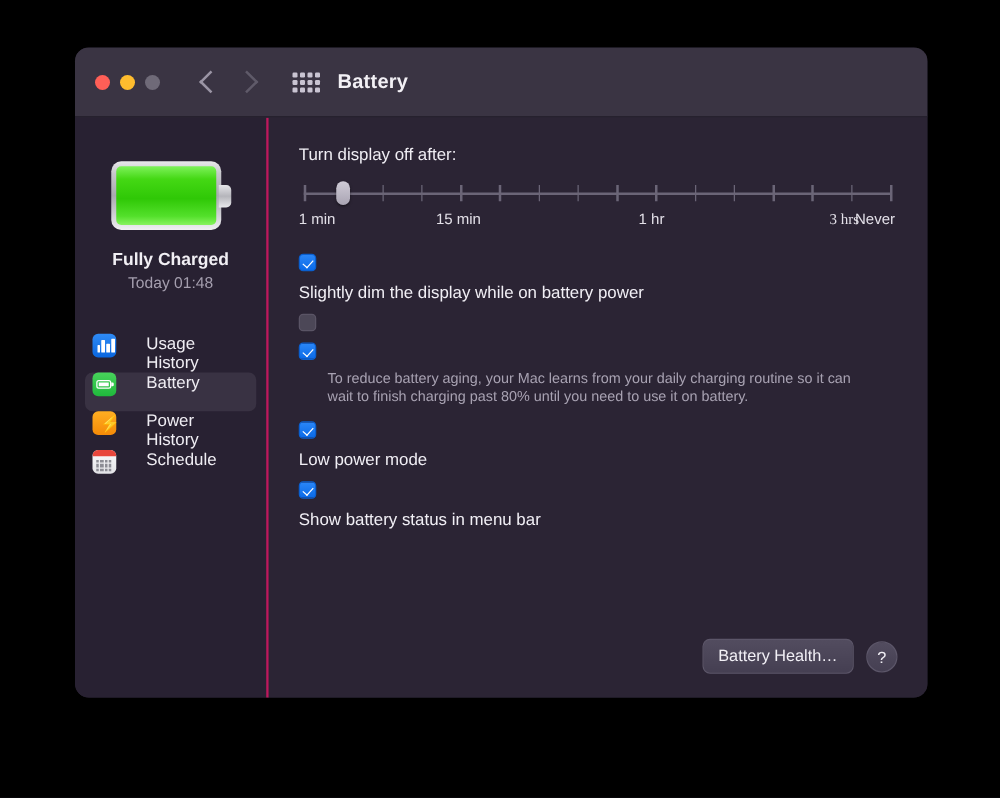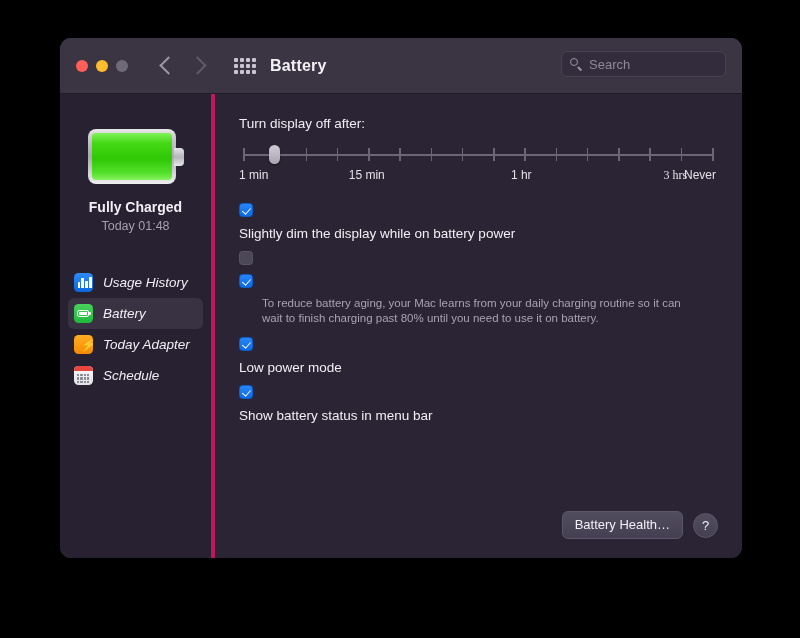--- a/index.html
+++ b/index.html
@@ -142,21 +142,21 @@
 
   
   .body {
     display: flex;
     height: 465px;
   }
 
   .sidebar {
     width: 155px;
     background: #282132;
-    border-right: 4px solid #be185d;
+    border-right: 2px solid #be185d;
     box-sizing: border-box;
     padding-top: 10px;
     flex: 0 0 auto;
   }
 
   .battery-art {
     width: 96px;
     height: 55px;
     margin: 25px auto 0 auto;
     position: relative;
@@ -199,27 +199,25 @@
     font-size: 12.5px;
     margin-top: 4px;
   }
 
   .side-list {
     margin-top: 34px;
     padding: 0 8px;
   }
   .side-item {
     display: flex;
-    align-items: center;
-    gap: 10px;
+    gap: 24px;
     height: 31px;
     padding: 0 6px;
     border-radius: 6px;
     cursor: default;
-    font-style: italic;
   }
   .side-item.selected { background: #393243; }
   .side-label {
     color: #efedf3;
     font-size: 13.5px;
   }
 
   .sicon {
     width: 19px; height: 19px;
     border-radius: 4.5px;
@@ -458,24 +456,20 @@
           <i></i>
           <i></i>
         <i></i>
           <i></i>
           <i></i>
           <i></i>
       </div>
 
       <div class="win-title">Battery</div>
 
-      <div class="search-box">
-        <span class="search-glyph"></span>
-        <span class="search-ph">Search</span>
-      </div>
     </div>
 
     <div class="body">
 
       <div class="sidebar">
 
         <div class="battery-art">
           <div class="batt-body">
             <div class="batt-fill"></div>
           </div>
@@ -504,21 +498,21 @@
               <span class="mini-batt"></span>
               <span class="mini-tip"></span>
             </span>
             <span class="side-label">Battery</span>
           </div>
 
           <div class="side-item">
             <span class="sicon power">
               <span class="bolt">⚡</span>
             </span>
-            <span class="side-label">Today Adapter</span>
+            <span class="side-label">Power History</span>
           </div>
 
           <div class="side-item">
             <span class="sicon sched">
               <span class="cal-top"></span>
               <span class="cal-grid">
                 <i></i>
                   <i></i>
                   <i></i>
                   <i></i>

